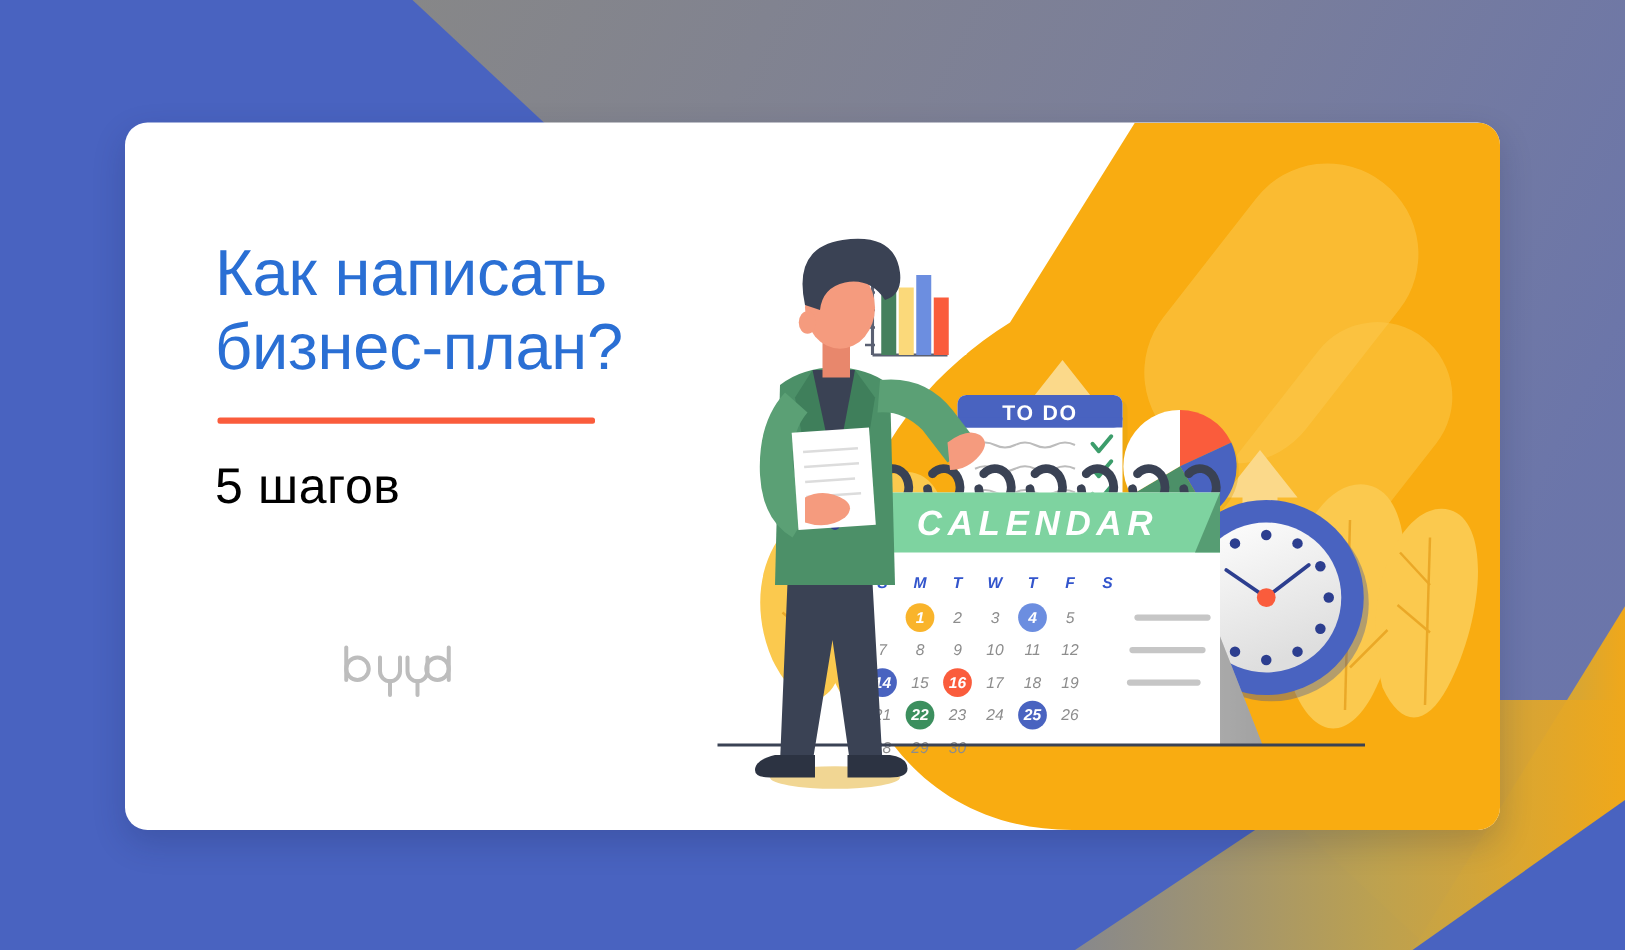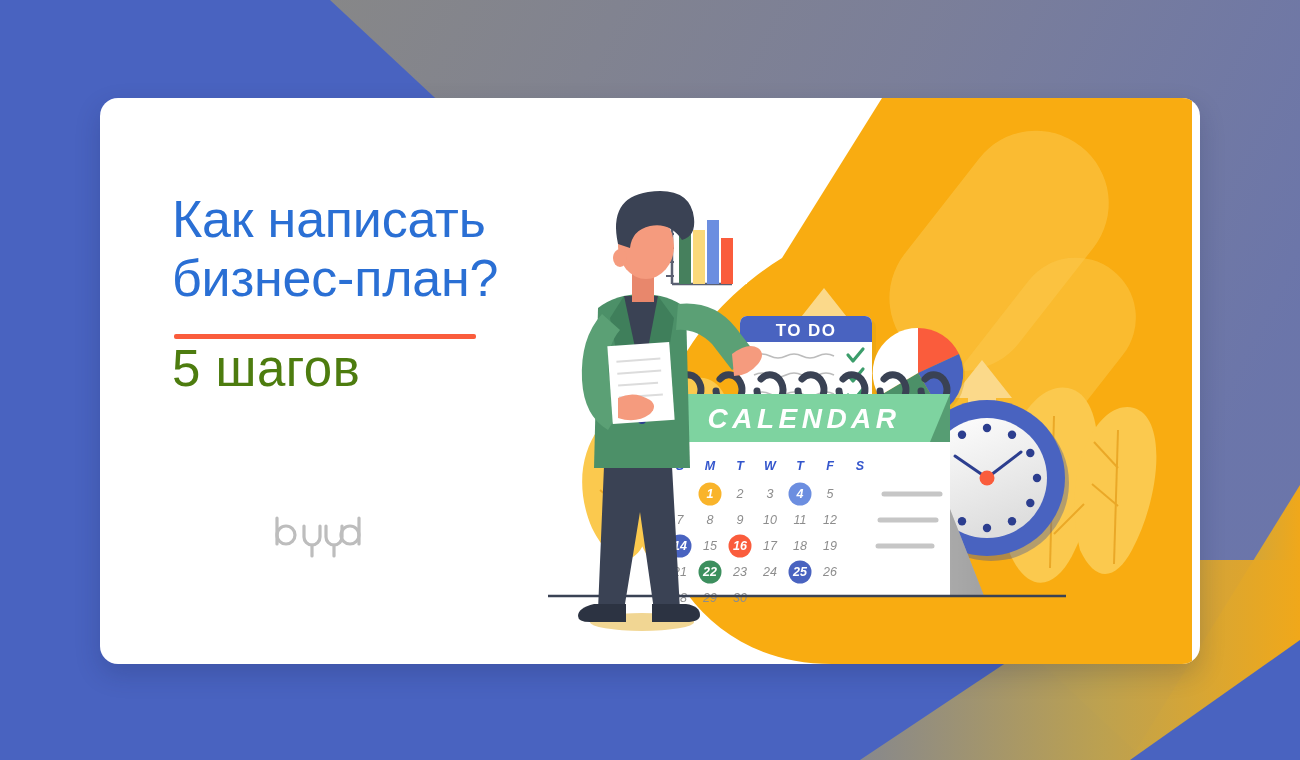--- a/index.html
+++ b/index.html
@@ -22,28 +22,28 @@
     overflow:hidden; z-index:2;
   }
 
   
   #text-block{ position:absolute; left:72px; top:92px; width:420px; }
   #headline{
     font-size:52px; line-height:1.13; font-weight:400;
     color:#2a6fd4; letter-spacing:-0.2px; white-space:pre-line;
   }
   #rule{ width:302px; height:5px; background:#fa5c3c; margin:26px 0 0 2px; border-radius:2px; }
-  #subhead{ font-size:51px; color:#4d7c0f; font-weight:400; letter-spacing:0.5px; }
+  #subhead{ margin-top:28px; font-size:40px; color:#000000; font-weight:400; letter-spacing:0.5px; }
 
   
   #logo{ position:absolute; left:172px; top:418px; }
   #logo svg{ display:block; }
 
   
-  #art{ position:absolute; left:432px; top:0; width:660px; height:592px; overflow:hidden; }
+  #art{ position:absolute; left:458px; top:0; width:660px; height:592px; overflow:hidden; }
   #art svg{ display:block; }
 </style>
 </head>
 <body>
 
 <div id="bg-stripes">
   <svg width="1300" height="760" viewBox="0 0 1300 760">
     <defs>
       <linearGradient id="gradStripeTop" x1="0" y1="0" x2="1" y2="0.4">
         <stop offset="0" stop-color="#8c8a83"></stop>

